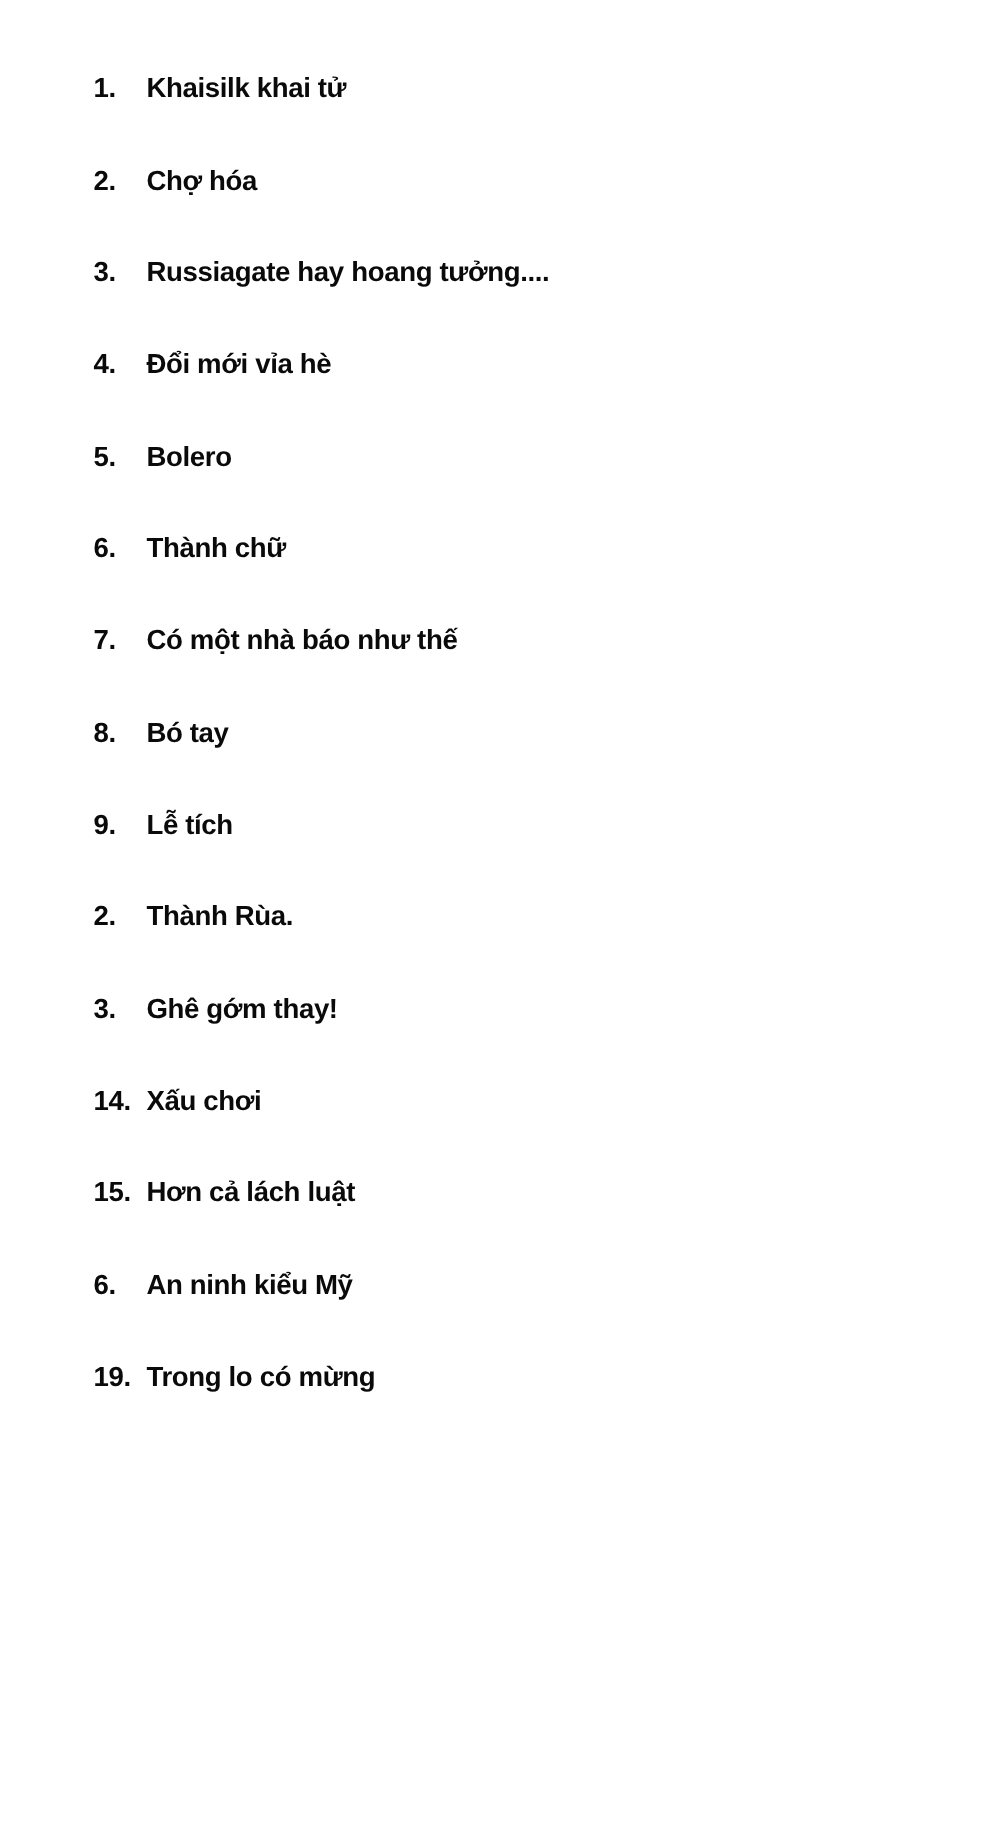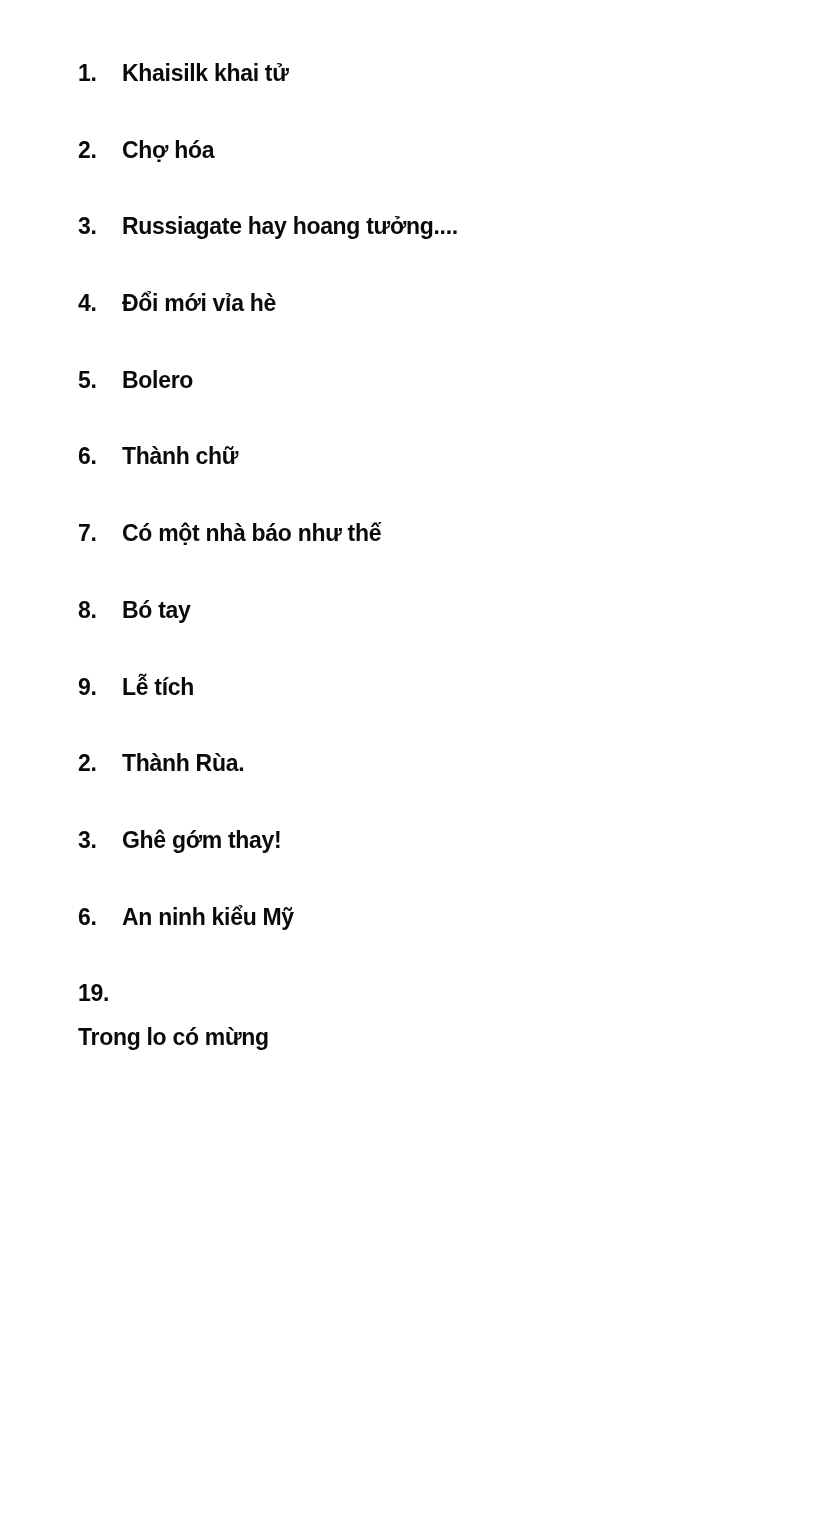--- a/index.html
+++ b/index.html
@@ -36,21 +36,20 @@
     align-items: flex-start;
     font-weight: 700;
     font-size: 23px;
     line-height: 28px;
     letter-spacing: -0.3px;
     color: var(--text-color);
     margin-bottom: 48.7px;
   }
   .item:last-child {
     margin-bottom: 18px;
-    flex-direction: column;
   }
   .num {
     flex: 0 0 44px;
     width: 44px;
   }
   .txt {
     flex: 1 1 auto;
     white-space: nowrap;
   }
 </style>
@@ -97,20 +96,28 @@
   </li>
       <li class="item">
     <span class="num">2.</span>
     <span class="txt">Thành Rùa.</span>
   </li>
       <li class="item">
     <span class="num">3.</span>
     <span class="txt">Ghê gớm thay!</span>
   </li>
       <li class="item">
+    <span class="num">14.</span>
+    <span class="txt">Xấu chơi</span>
+  </li>
+      <li class="item">
+    <span class="num">15.</span>
+    <span class="txt">Hơn cả lách luật</span>
+  </li>
+      <li class="item">
     <span class="num">6.</span>
     <span class="txt">An ninh kiểu Mỹ</span>
   </li>
       <li class="item">
     <span class="num">19.</span>
     <span class="txt">Trong lo có mừng</span>
   </li>
     </ol>
 </div>
 

